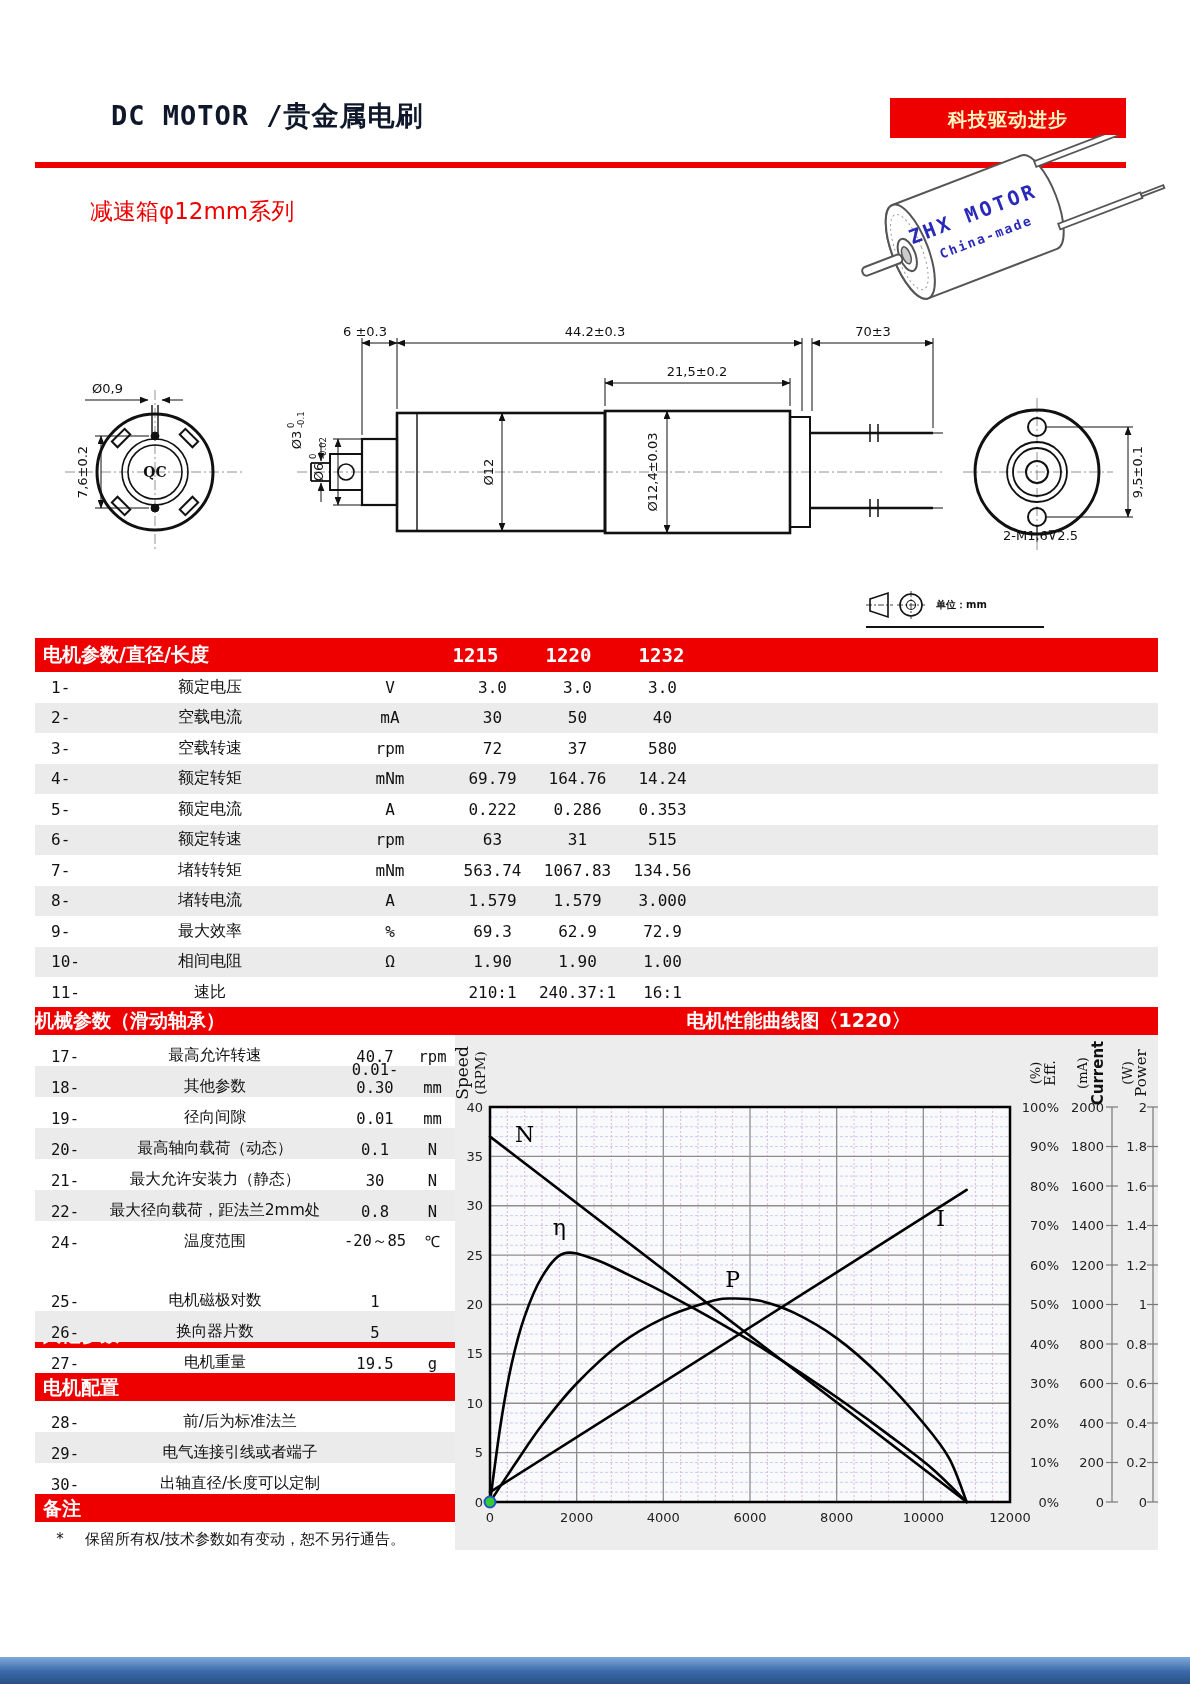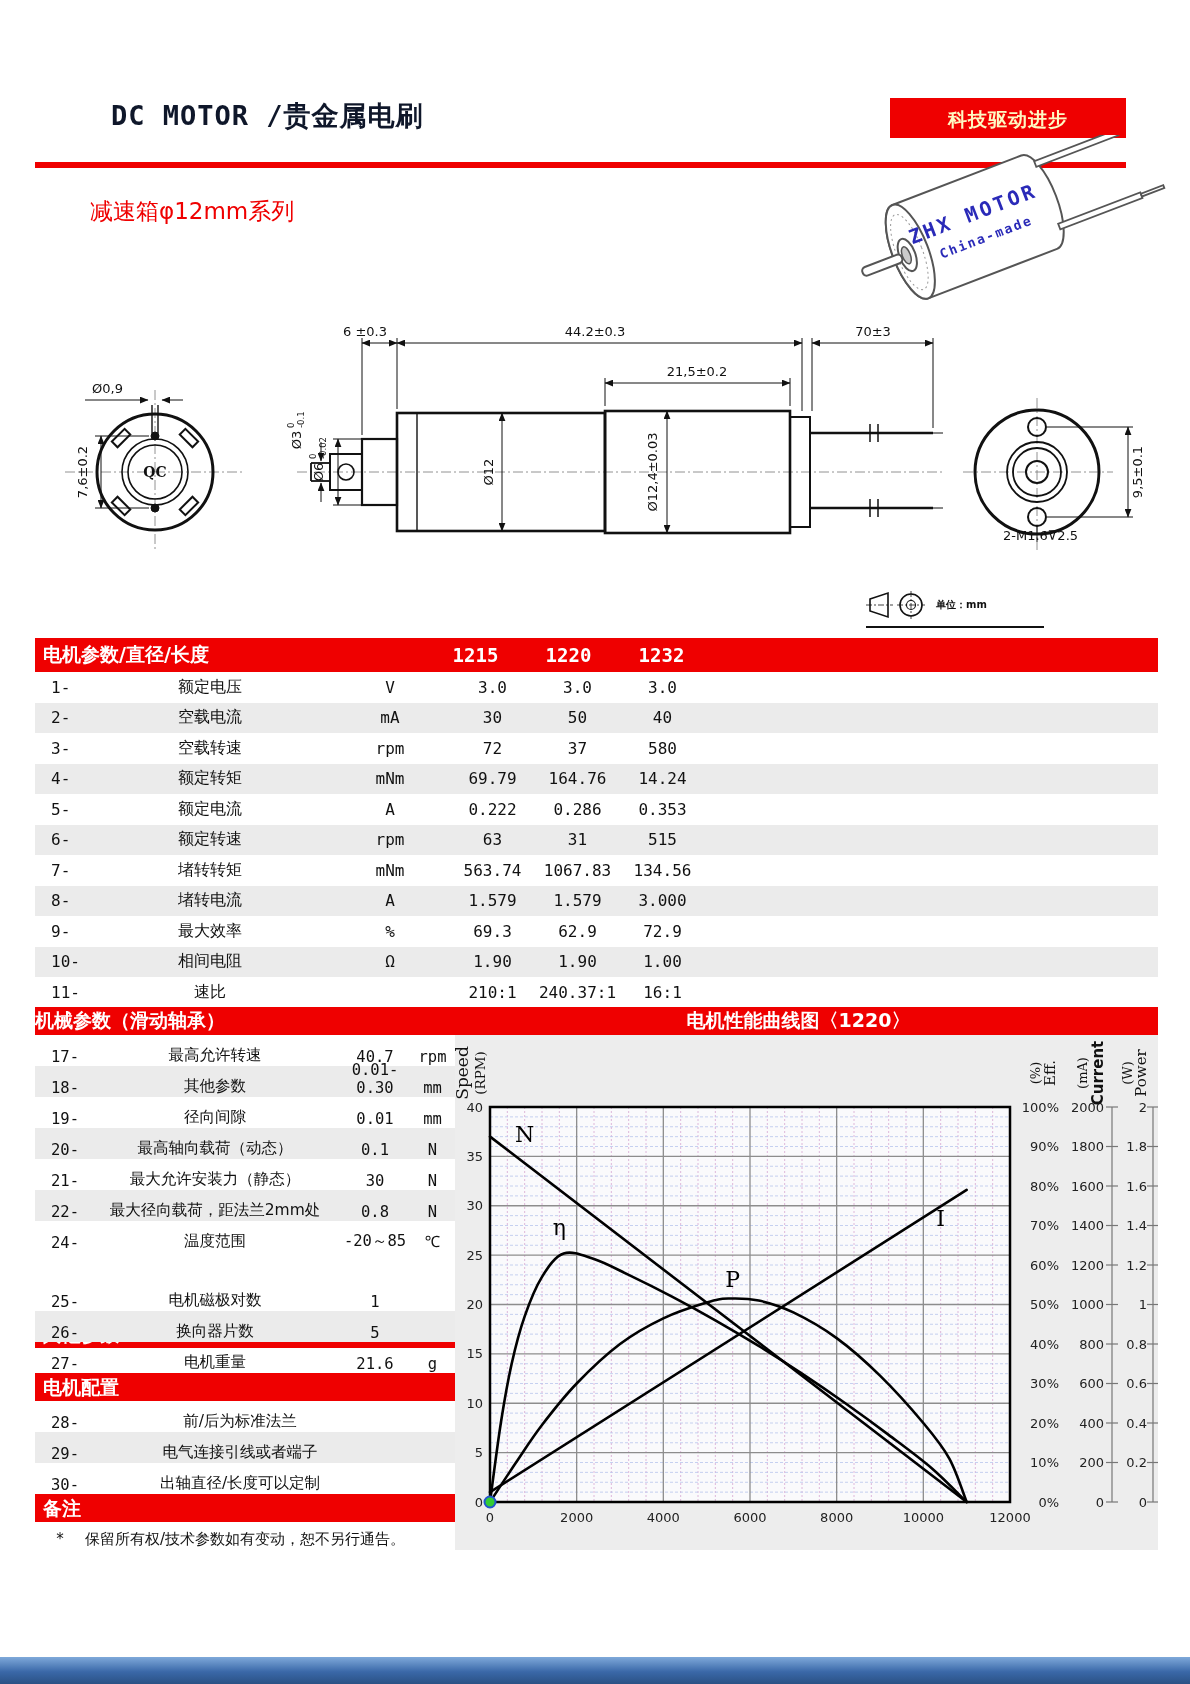--- a/index.html
+++ b/index.html
@@ -384,21 +384,21 @@
     </div>
     <div class="lc-row alt">
       <div class="lc-no">26-</div>
       <div class="lc-name">换向器片数</div>
       <div class="lc-val">5</div>
       <div class="lc-unit"></div>
     </div>
     <div class="lc-row">
       <div class="lc-no">27-</div>
       <div class="lc-name">电机重量</div>
-      <div class="lc-val">21.6</div>
+      <div class="lc-val">19.5</div>
       <div class="lc-unit">g</div>
     </div>
   </div>
 <div class="abs red-bar sec-bar" style="top:1373px;">电机配置</div>
 <div class="abs lc-rows" style="top:1401px;">
     <div class="lc-row">
       <div class="lc-no">28-</div>
       <div class="lc-name-wide">前/后为标准法兰</div>
     </div>
     <div class="lc-row alt">

